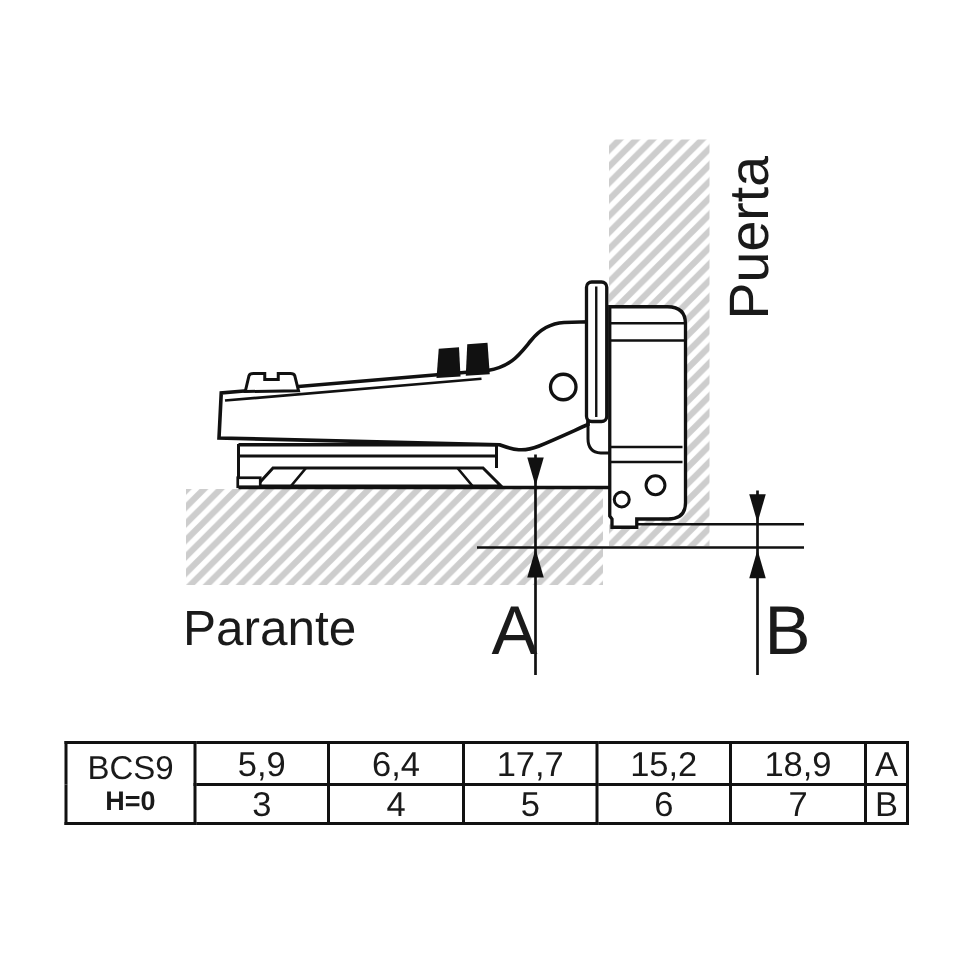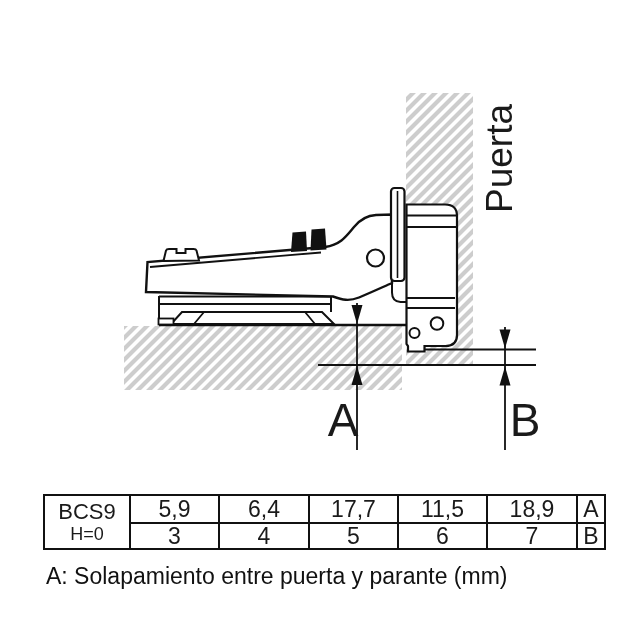--- a/index.html
+++ b/index.html
@@ -13,21 +13,21 @@
   #parante-label{left:122px;top:400px;font-size:33px;}
   #dim-a-label{left:324px;top:393px;width:38px;text-align:center;font-size:46px;}
   #dim-b-label{left:506px;top:393px;width:38px;text-align:center;font-size:46px;}
   #spec-table{position:absolute;left:43px;top:494px;border-collapse:collapse;
       table-layout:fixed;font-size:23px;color:#1a1a1a;}
   #spec-table td{border:2px solid #111;text-align:center;vertical-align:middle;
       padding:0;line-height:24px;height:26px;}
   #spec-table tr.row-b td{height:24px;}
   #spec-table td.model-cell{line-height:normal;}
   .model-name{font-size:22px;line-height:25px;}
-  .model-variant{font-size:18px;line-height:21px;}
+  .model-variant{font-size:18px;line-height:21px;font-weight:bold;}
   #caption{position:absolute;left:46px;top:563px;font-size:23px;color:#111;}
 </style>
 </head>
 <body>
 
 <div id="stage">
 
   <svg width="640" height="475" viewBox="0 0 640 475">
     <defs>
       <pattern id="hatch" width="11" height="11" patternUnits="userSpaceOnUse">
@@ -88,20 +88,21 @@
                Q457,346 445.5,346 L424.5,346 L424.5,351.5 L408,351.5 L408,346 Z" fill="#fff" stroke="#111" stroke-width="2.2"></path>
       <path d="M406.5,215.5 H457 M406.5,227 H457 M406.5,298 H455 M406.5,308 H455" stroke="#111" stroke-width="1.8" fill="none"></path>
       <circle cx="437" cy="323.5" r="6.3" fill="#fff" stroke="#111" stroke-width="2"></circle>
       <circle cx="414.5" cy="333" r="5" fill="#fff" stroke="#111" stroke-width="2"></circle>
     </g>
 
     <path d="M424.5,349.5 H536" stroke="#111" stroke-width="1.8" fill="none"></path>
   </svg>
 
   <div id="puerta-label" class="lbl">Puerta</div>
+  <div id="parante-label" class="lbl">Parante</div>
   <div id="dim-a-label" class="lbl">A</div>
   <div id="dim-b-label" class="lbl">B</div>
 
   <table id="spec-table">
     <colgroup>
       <col style="width:86px">
         <col style="width:89px">
         <col style="width:90px">
       <col style="width:89px">
         <col style="width:89px">
@@ -110,29 +111,28 @@
     </colgroup>
     <tbody>
         <tr class="row-a">
       <td rowspan="2" class="model-cell">
         <div class="model-name">BCS9</div>
         <div class="model-variant">H=0</div>
       </td>
       <td>5,9</td>
       <td>6,4</td>
       <td>17,7</td>
-      <td>11,5</td>
+      <td>15,2</td>
       <td>18,9</td>
       <td>A</td>
     </tr>
     <tr class="row-b">
       <td>3</td>
       <td>4</td>
       <td>5</td>
       <td>6</td>
       <td>7</td>
       <td>B</td>
     </tr>
   </tbody>
     </table>
 
-  <div id="caption">A: Solapamiento entre puerta y parante (mm)</div>
 </div>
 
 </body></html>

